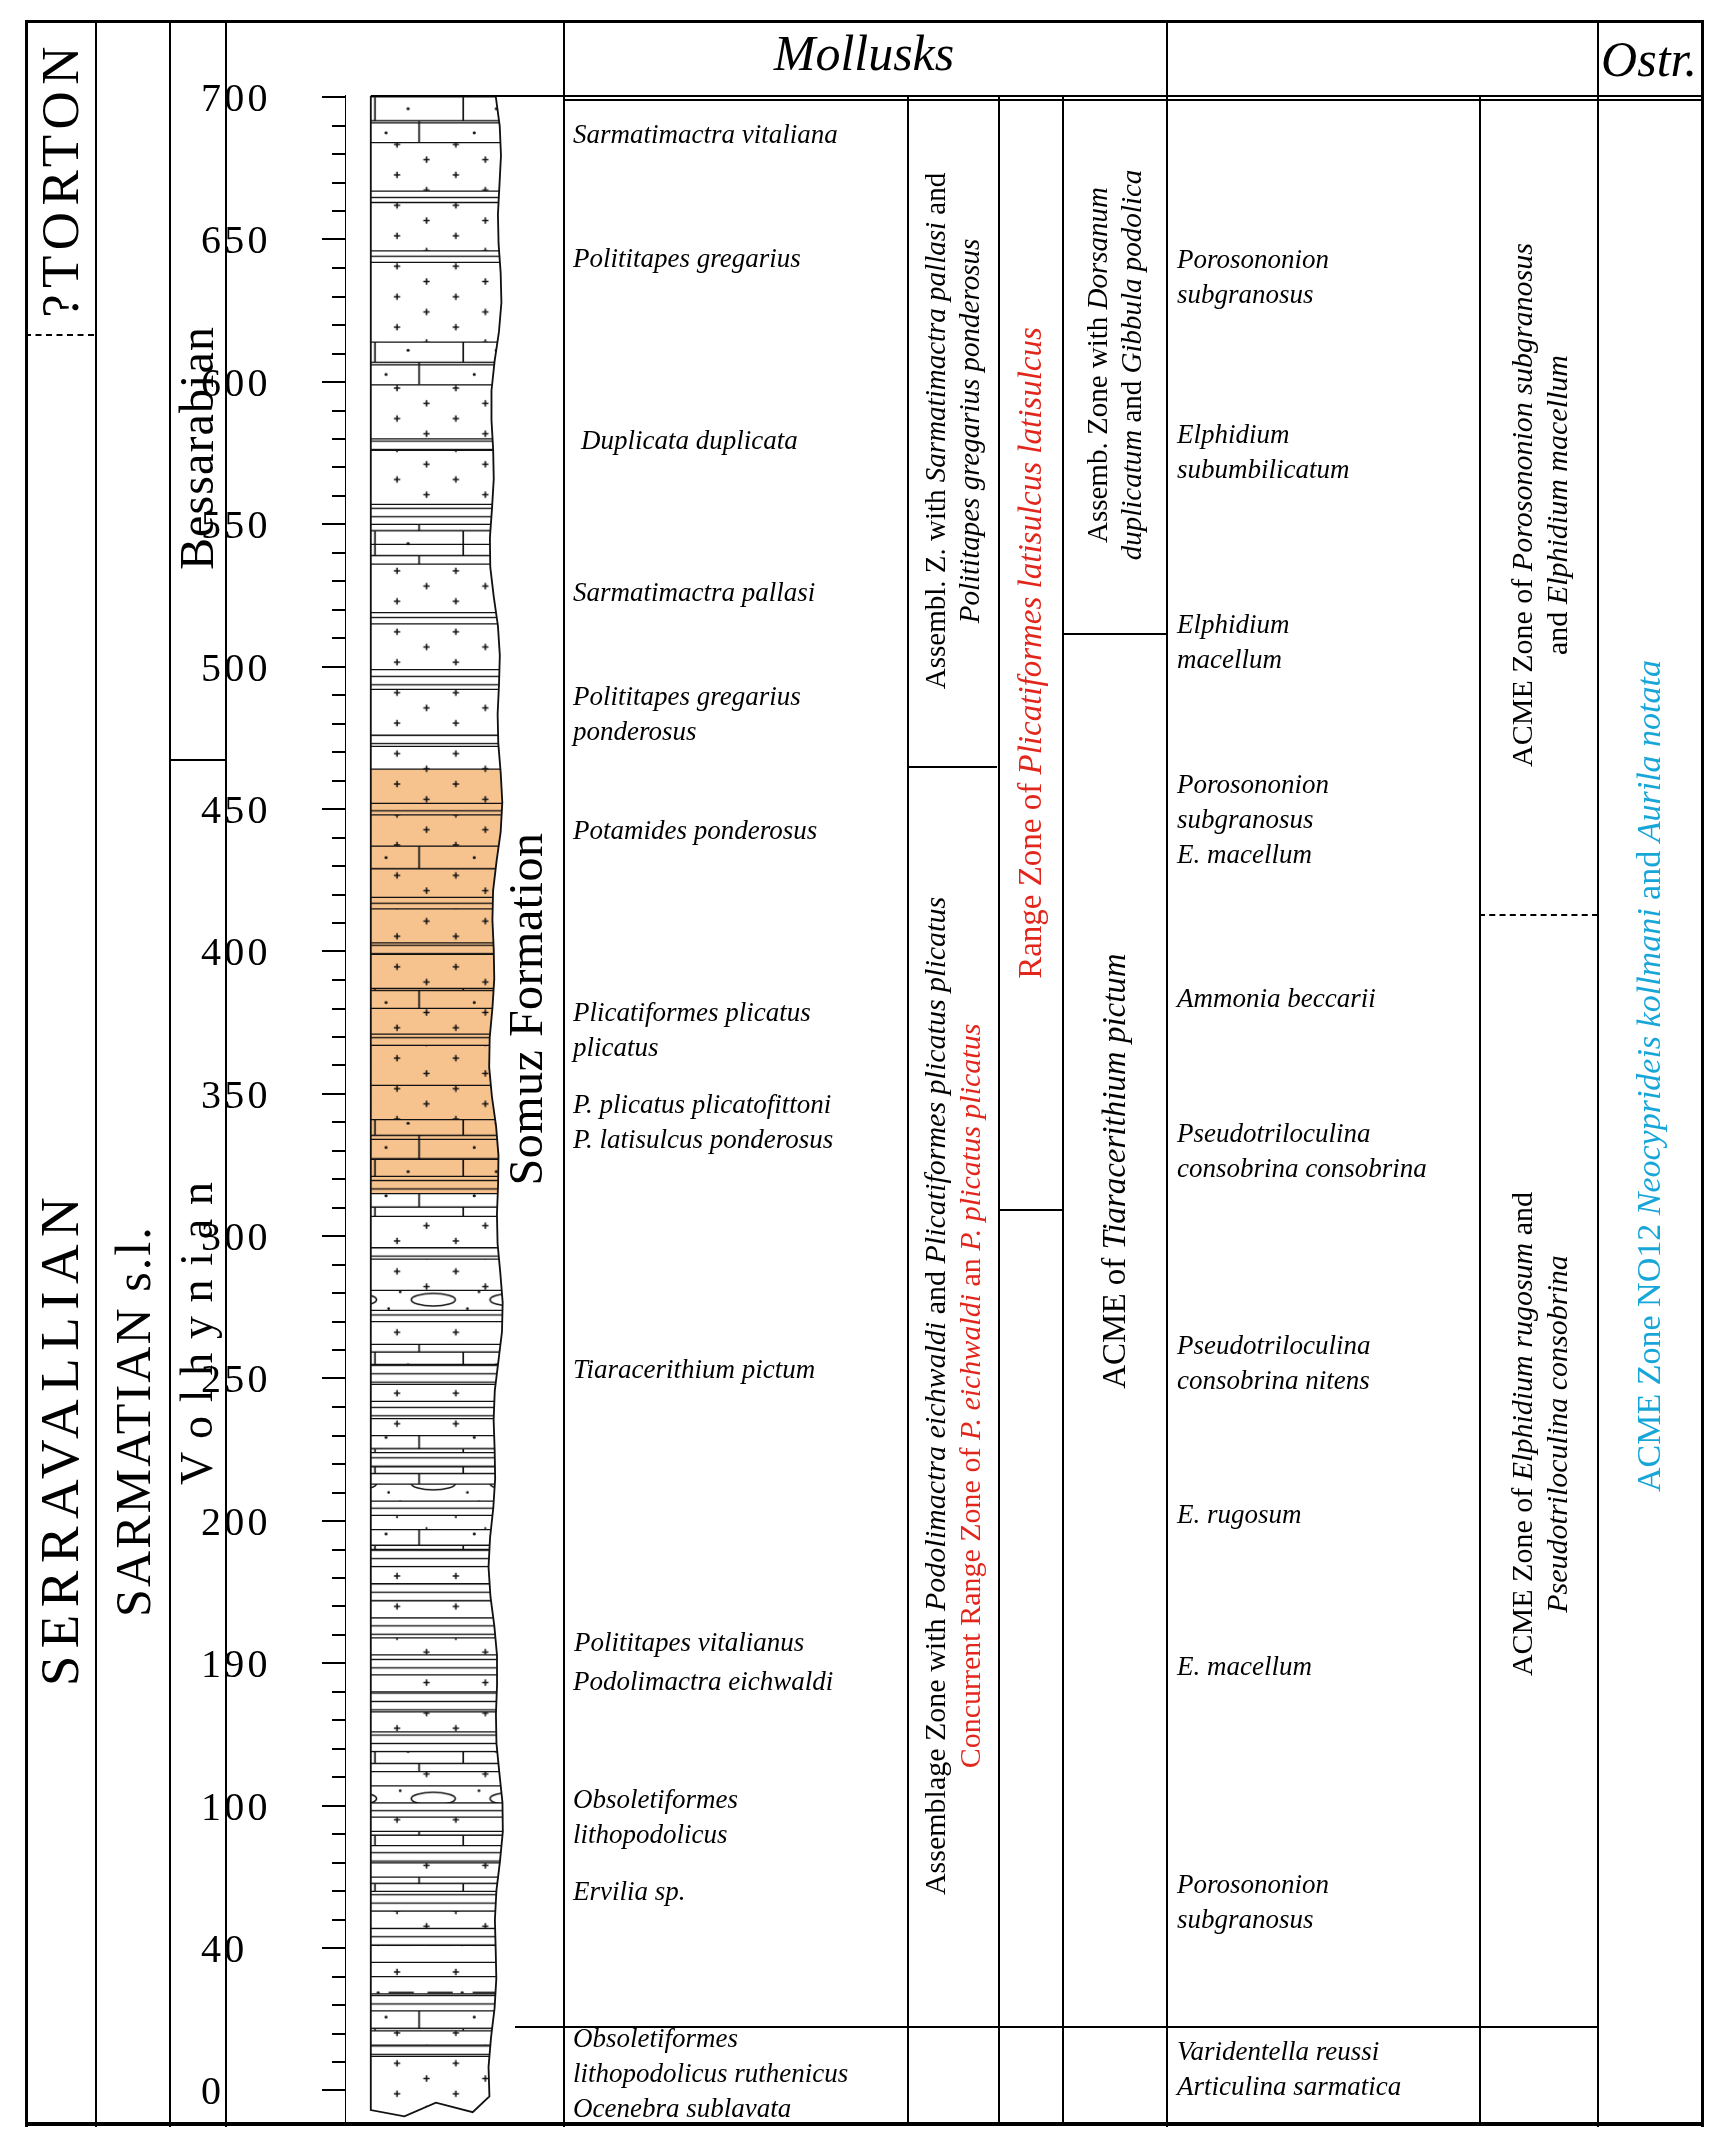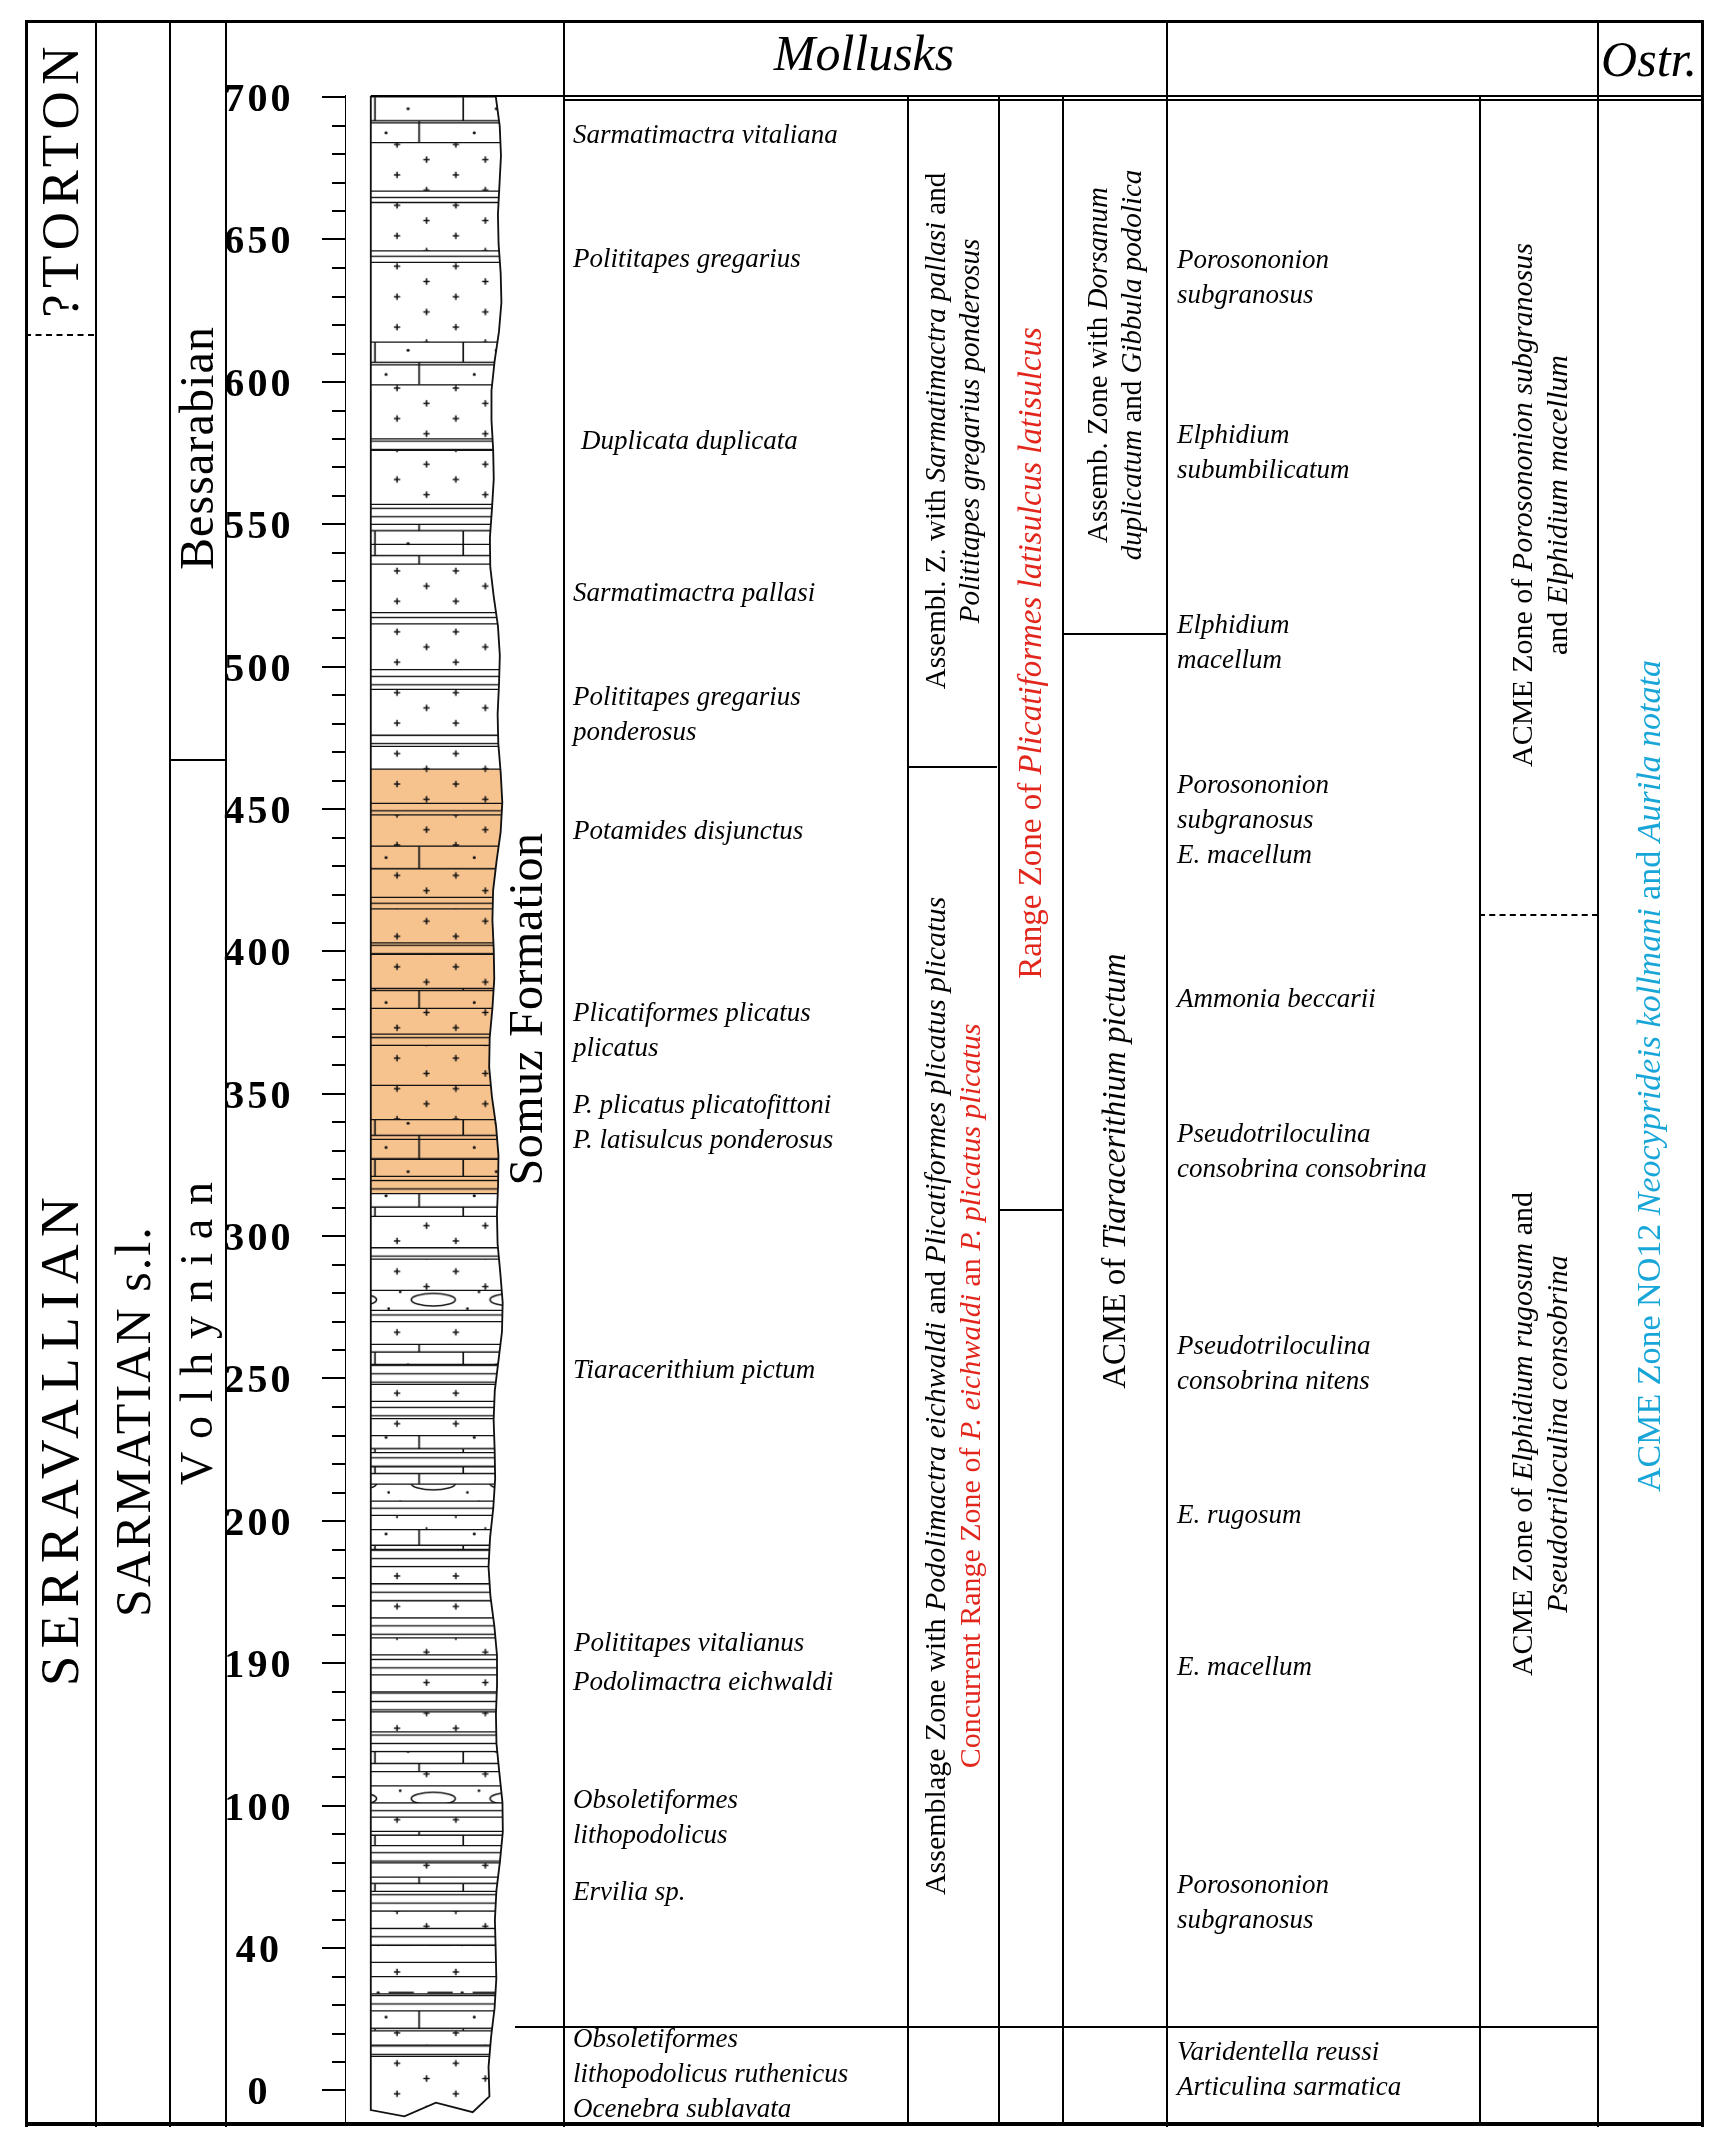--- a/index.html
+++ b/index.html
@@ -15,23 +15,22 @@
   .hdash{position:absolute;height:0;border-top:2.1px dashed #000;background:none;}
   .header-label{
     position:absolute;font-style:italic;font-size:50px;
     transform:translate(-50%,-50%);white-space:nowrap;
   }
   .species{
     position:absolute;font-style:italic;font-size:27px;line-height:1.3;
     white-space:pre-line;transform:translateY(-50%);
   }
   .tick-label{
-    position:absolute;font-size:40px;width:116px;text-align:center;
+    position:absolute;font-size:40px;width:116px;text-align:left;
     transform:translateY(-50%);
-    font-weight:bold;
   }
   .vlabel{position:absolute;}
   .vlabel .rot{
     position:absolute;left:50%;top:50%;
     transform:translate(-50%,-50%) rotate(-90deg);
     text-align:center;line-height:1.18;white-space:nowrap;
   }
   .vlabel i{font-style:italic;}
   svg{position:absolute;left:0;top:0;}
 </style>
@@ -544,21 +543,21 @@
         </div>
       </div>
     </div>
   <div id="mollusk-col">
       <div class="species" style="left: 573px; top: 135px;">Sarmatimactra vitaliana</div>
       <div class="species" style="left: 573px; top: 259px;">Polititapes gregarius</div>
       <div class="species" style="left: 573px; top: 441px; margin-left: 8px;">Duplicata duplicata</div>
       <div class="species" style="left: 573px; top: 593px;">Sarmatimactra pallasi</div>
       <div class="species" style="left: 573px; top: 714px;">Polititapes gregarius
 ponderosus</div>
-      <div class="species" style="left: 573px; top: 831px;">Potamides  disjunctus</div>
+      <div class="species" style="left: 573px; top: 831px;">Potamides  ponderosus</div>
       <div class="species" style="left: 573px; top: 1030px;">Plicatiformes plicatus
 plicatus</div>
       <div class="species" style="left: 573px; top: 1105px;">P. plicatus  plicatofittoni</div>
       <div class="species" style="left: 573px; top: 1140px;">P. latisulcus ponderosus</div>
       <div class="species" style="left: 573px; top: 1370px;">Tiaracerithium pictum</div>
       <div class="species" style="left: 574px; top: 1607px; margin-top: 36px;">Polititapes vitalianus</div>
       <div class="species" style="left: 573px; top: 1682px;">Podolimactra  eichwaldi</div>
       <div class="species" style="left: 573px; top: 1817px;">Obsoletiformes
 lithopodolicus</div>
       <div class="species" style="left: 573px; top: 1892px;">Ervilia sp.</div>

